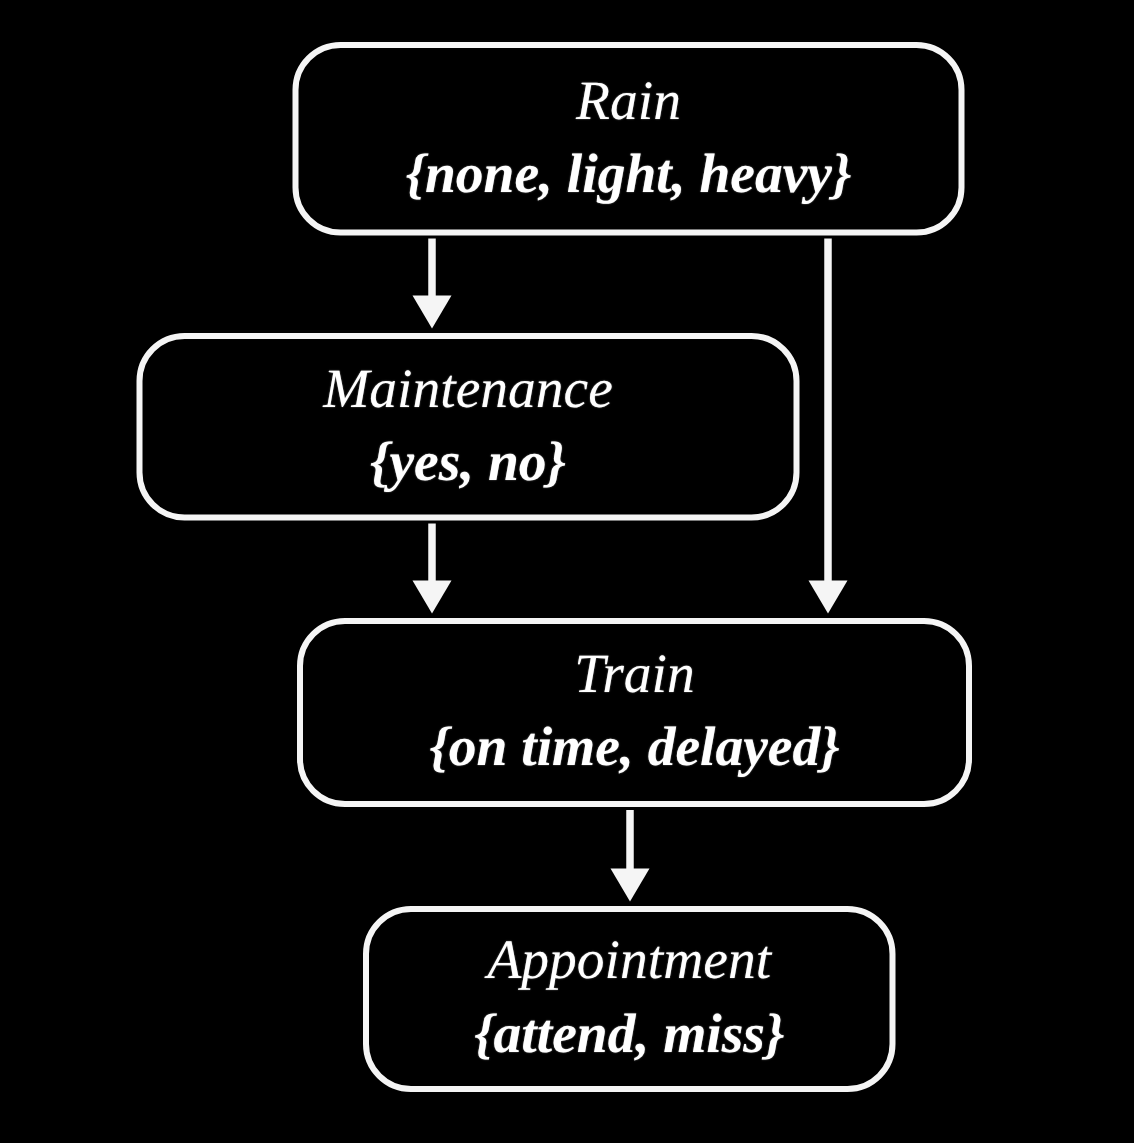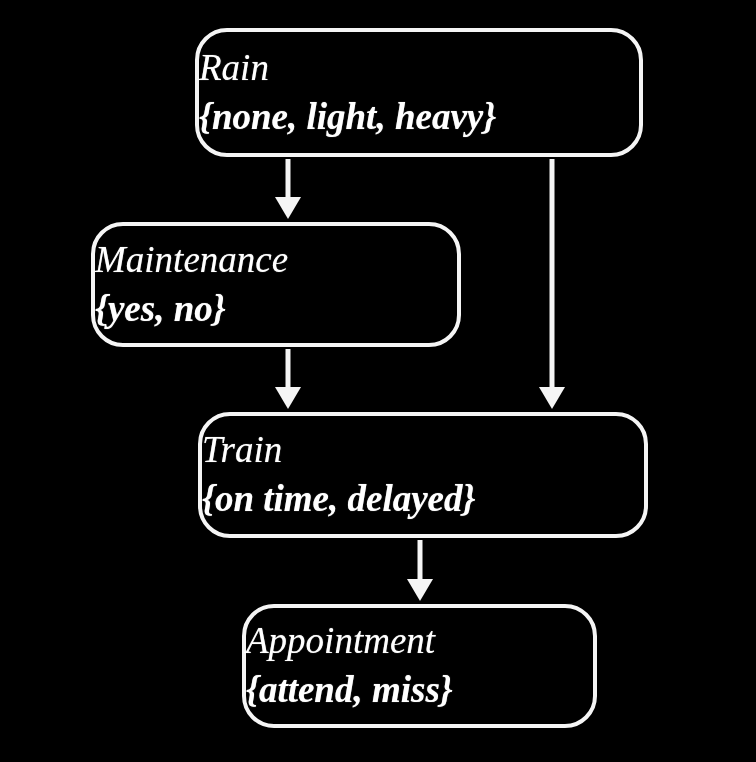--- a/index.html
+++ b/index.html
@@ -17,33 +17,33 @@
   }
   .node {
     position: absolute;
     box-sizing: border-box;
     border: 4px solid #f5f5f5;
     border-radius: 32px;
     background: #000000;
     color: #ffffff;
     display: flex;
     flex-direction: column;
-    align-items: flex-start;
+    align-items: center;
     justify-content: center;
     text-align: center;
     font-style: italic;
     font-size: 37px;
     line-height: 1.32;
     text-shadow: 0 0 1px rgba(255,255,255,0.6);
   }
   .node .label { white-space: nowrap; }
   .node .states { white-space: nowrap; font-weight: bold; }
 
   #node-rain        { left: 195px; top:  28px; width: 448px; height: 129px; }
-  #node-maintenance { left:  91px; top: 222px; width: 370px; height: 125px; }
+  #node-maintenance { left:  91px; top: 222px; width: 442px; height: 125px; }
   #node-train       { left: 198px; top: 412px; width: 450px; height: 126px; }
   #node-appointment { left: 242px; top: 604px; width: 355px; height: 124px; }
 
   .edges {
     position: absolute;
     left: 0; top: 0;
     width: 756px;
     height: 762px;
   }
   .edges line    { stroke: #f5f5f5; stroke-width: 5; }

